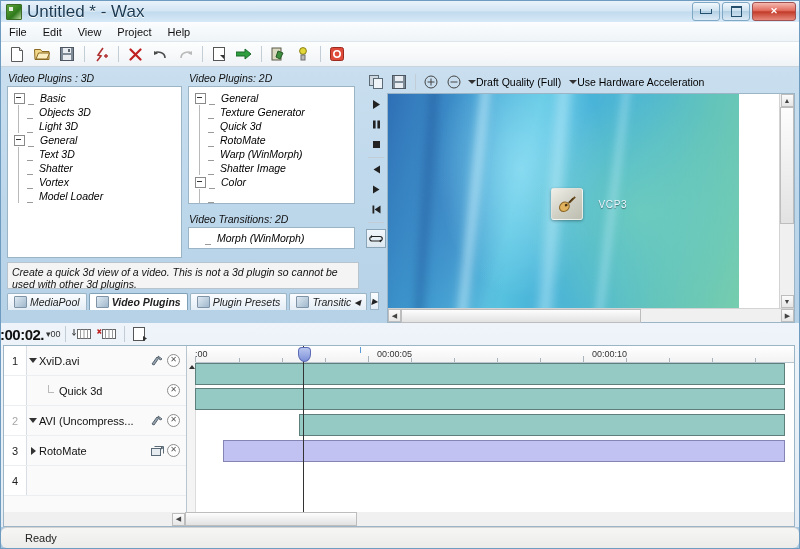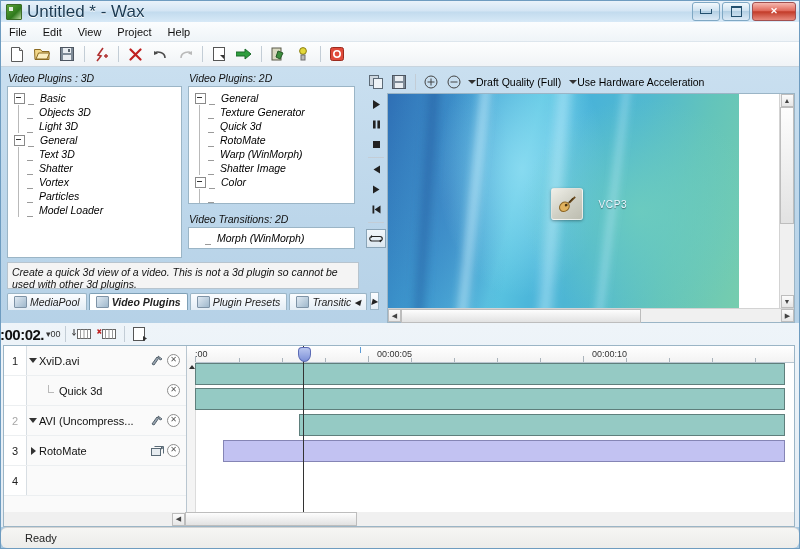--- a/index.html
+++ b/index.html
@@ -378,24 +378,20 @@
                     <span class="stub"></span>
                     <span>Text 3D</span>
                   </div>
                 <div class="node child">
                     <span class="stub"></span>
                     <span>Shatter</span>
                   </div>
                 <div class="node child">
                     <span class="stub"></span>
                     <span>Vortex</span>
-                  </div>
-                <div class="node child">
-                    <span class="stub"></span>
-                    <span>Particles</span>
                   </div>
                 <div class="node child">
                     <span class="stub"></span>
                     <span>Model Loader</span>
                   </div>
               </div>
             </div>
           </div>
 
           <div class="col right">

